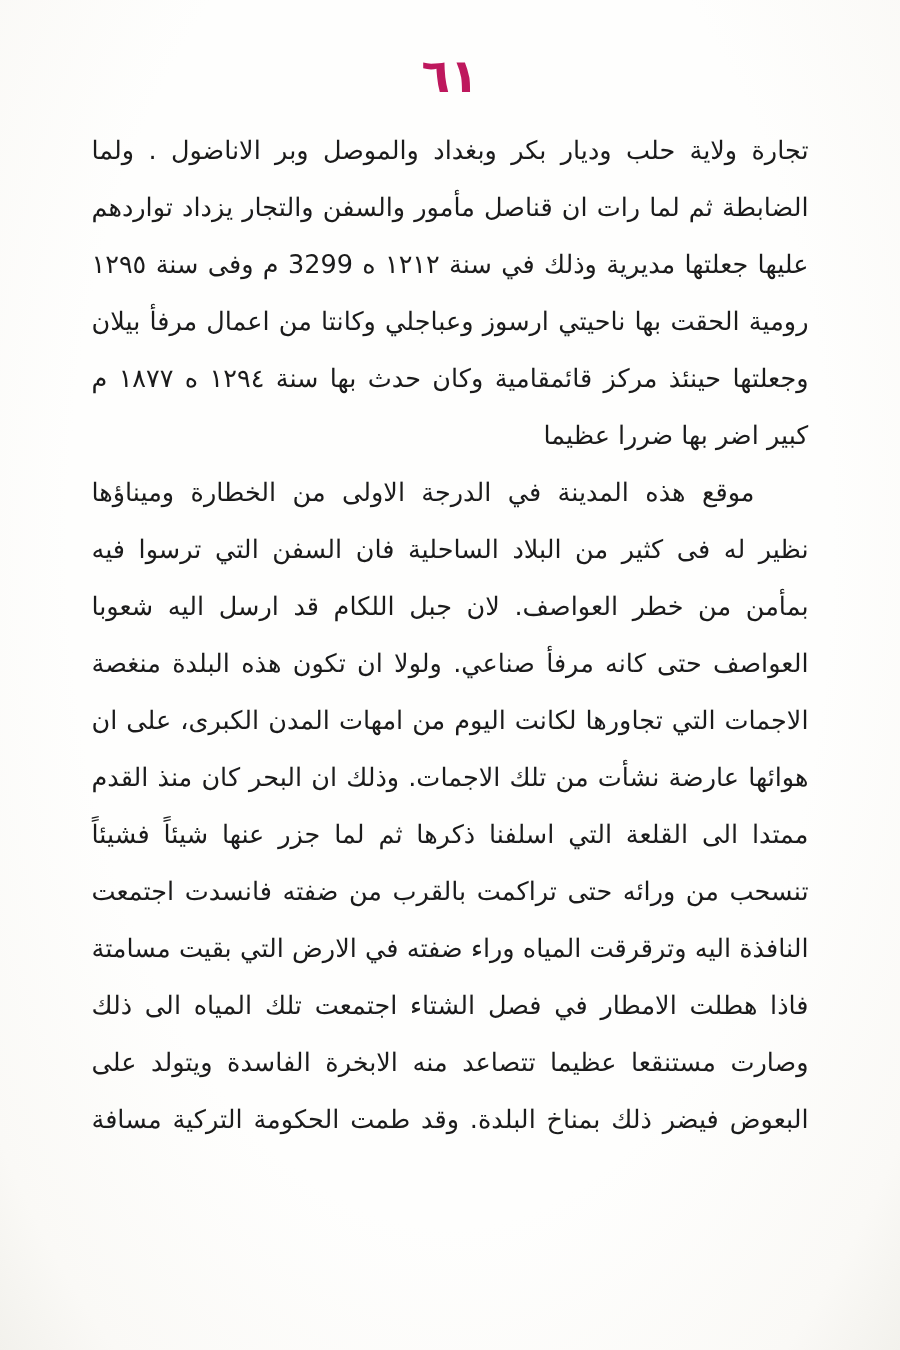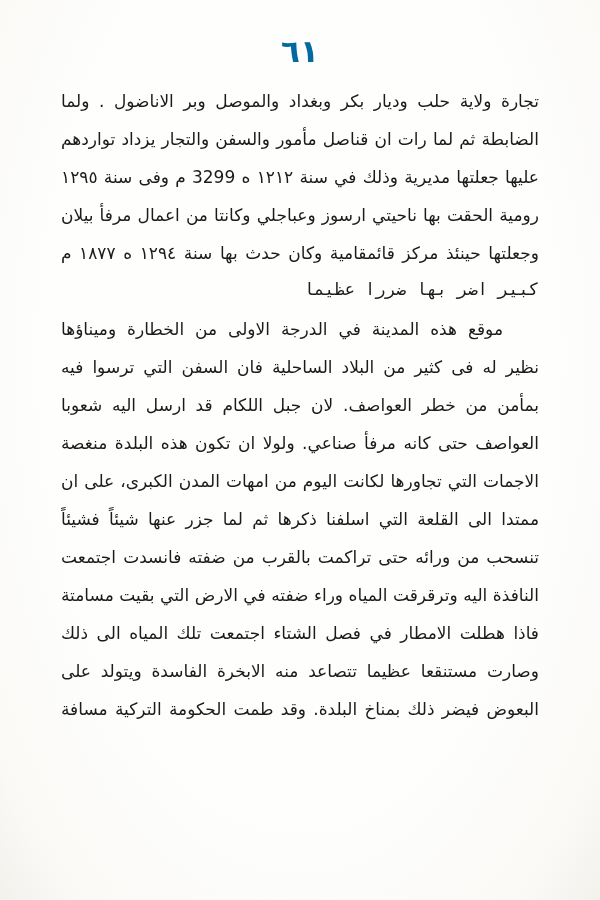--- a/index.html
+++ b/index.html
@@ -21,40 +21,39 @@
     position: relative;
   }
   .page-number {
     margin-top: 28px;
     height: 46px;
     line-height: 46px;
     text-align: center;
     font-size: 31px;
     font-weight: bold;
     letter-spacing: 2px;
-    color: #0369a1;
+    color: #be185d;
   }
   .text-block {
     direction: rtl;
     width: 478px;
     margin: 8px auto 0 auto;
   }
   .line {
     height: 38px;
     line-height: 38px;
     font-size: 17px;
     overflow: hidden;
     text-align: justify;
     text-align-last: justify;
     color: #1b1b1b;
   }
   .line.short {
     text-align: right;
     text-align-last: right;
-    font-family: Liberation Mono, monospace;
   }
   .line.indent {
     padding-right: 36px;
   }
 </style>
 </head>
 <body>
 
 <div class="page">
 
@@ -66,20 +65,21 @@
     <div class="line">الضابطة ثم لما رات ان قناصل مأمور والسفن والتجار يزداد تواردهم</div>
     <div class="line">عليها جعلتها مديرية وذلك في سنة ١٢١٢ ه 3299 م وفى سنة ١٢٩٥</div>
     <div class="line">رومية الحقت بها ناحيتي ارسوز وعباجلي وكانتا من اعمال مرفأ بيلان</div>
     <div class="line">وجعلتها حينئذ مركز قائمقامية وكان حدث بها سنة ١٢٩٤ ه ١٨٧٧ م حريق</div>
     <div class="line short">كبير اضر بها ضررا عظيما</div>
     <div class="line indent">موقع هذه المدينة في الدرجة الاولى من الخطارة وميناؤها الطبيعي مما لا</div>
     <div class="line">نظير له فى كثير من البلاد الساحلية فان السفن التي ترسوا فيه تكون</div>
     <div class="line">بمأمن من خطر العواصف. لان جبل اللكام قد ارسل اليه شعوبا تحميه من خطر</div>
     <div class="line">العواصف حتى كانه مرفأ صناعي. ولولا ان تكون هذه البلدة منغصة من</div>
     <div class="line">الاجمات التي تجاورها لكانت اليوم من امهات المدن الكبرى، على ان وخامة</div>
+    <div class="line">هوائها عارضة نشأت من تلك الاجمات. وذلك ان البحر كان منذ القدم</div>
     <div class="line">ممتدا الى القلعة التي اسلفنا ذكرها ثم لما جزر عنها شيئاً فشيئاً اخذت الرمال</div>
     <div class="line">تنسحب من ورائه حتى تراكمت بالقرب من ضفته فانسدت اجتمعت</div>
     <div class="line">النافذة اليه وترقرقت المياه وراء ضفته في الارض التي بقيت مسامتة له.</div>
     <div class="line">فاذا هطلت الامطار في فصل الشتاء اجتمعت تلك المياه الى ذلك الرقراق</div>
     <div class="line">وصارت مستنقعا عظيما تتصاعد منه الابخرة الفاسدة ويتولد على طحلبه</div>
     <div class="line">البعوض فيضر ذلك بمناخ البلدة. وقد طمت الحكومة التركية مسافة عظيمة</div>
 
   </div>
 </div>
 

